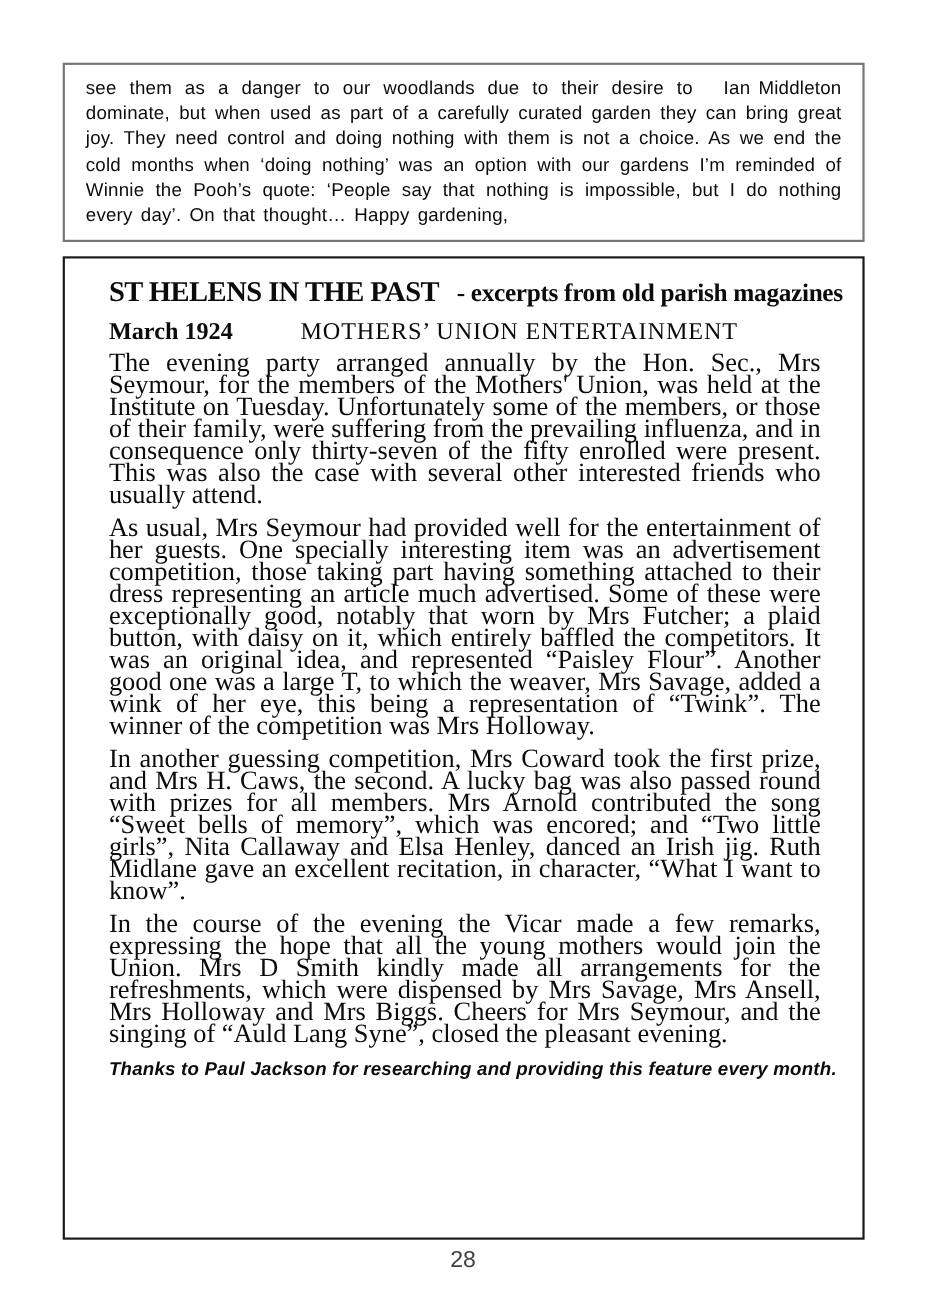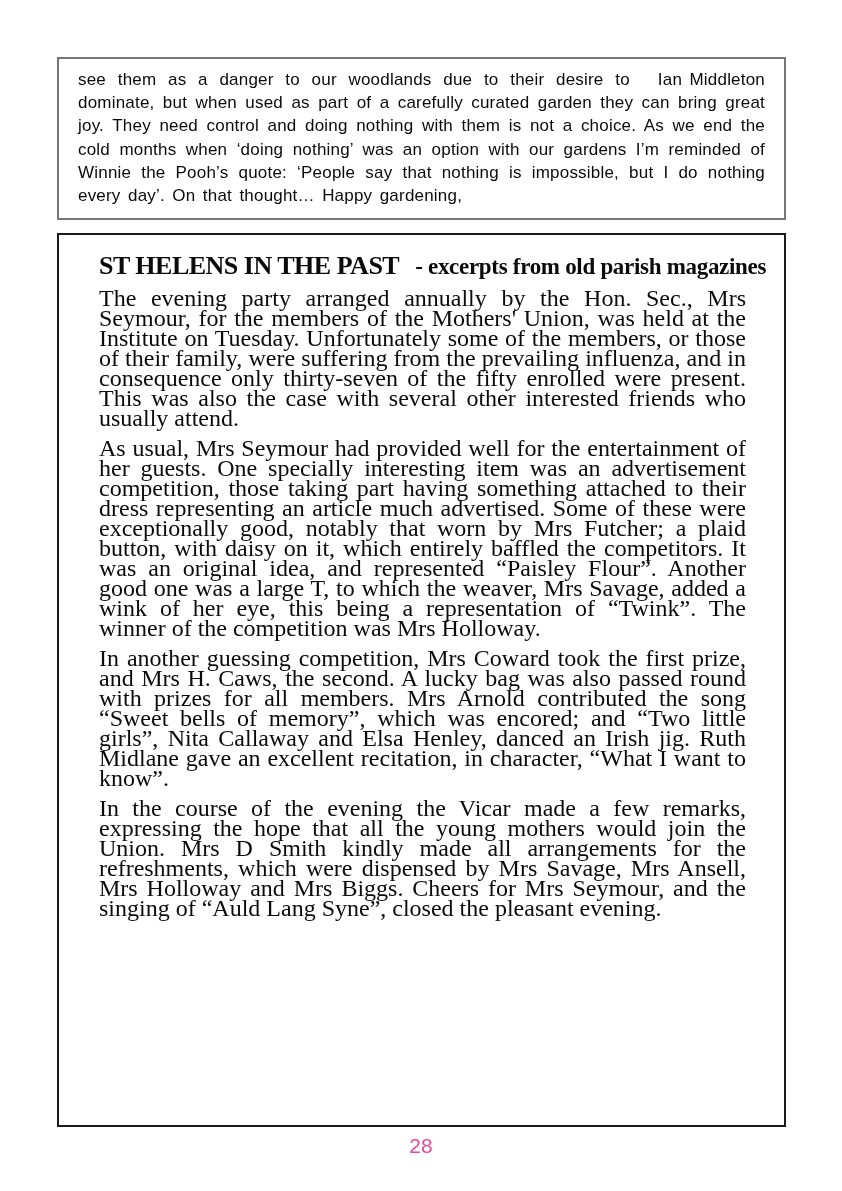--- a/index.html
+++ b/index.html
@@ -101,43 +101,48 @@
 
   
   .page-number {
     position: absolute;
     left: 0;
     top: 1134px;
     width: 842px;
     text-align: center;
     font-family: "Liberation Sans", sans-serif;
     font-size: 21px;
-    color: #ec4899;
+    color: #404040;
   }
 </style>
 </head>
 <body>
 
 <div class="page">
 
   <div class="intro-box">
     <p><span class="intro-signature">Ian Middleton</span><span>see them as a danger to our woodlands due to their desire to dominate, but when used as part of a carefully curated garden they can bring great joy. They need control and doing nothing with them is not a choice. As we end the cold months when ‘doing nothing’ was an option with our gardens I’m reminded of Winnie the Pooh’s quote: ‘People say that nothing is impossible, but I do nothing every day’. On that thought…  Happy gardening,</span></p>
   </div>
 
   <div class="article-box">
     <h1 class="article-title">
       <span class="title-main">ST HELENS IN THE PAST</span>
       <span class="title-sub">- excerpts from old parish magazines</span>
     </h1>
 
+    <div class="article-subhead">
+      <span class="subhead-date">March 1924</span>
+      <span class="subhead-headline">MOTHERS’ UNION ENTERTAINMENT</span>
+    </div>
 
     <div class="article-body">
         <p>The evening party arranged annually by the Hon. Sec., Mrs Seymour, for the members of the Mothers' Union, was held at the Institute on Tuesday. Unfortunately some of the members, or those of their family, were suffering from the prevailing influenza, and in consequence only thirty-seven of the fifty enrolled were present. This was also the case with several other interested friends who usually attend.</p>
         <p>As usual, Mrs Seymour had provided well for the entertainment of her guests. One specially interesting item was an advertisement competition, those taking part having something attached to their dress representing an article much advertised. Some of these were exceptionally good, notably that worn by Mrs Futcher; a plaid button, with daisy on it, which entirely baffled the competitors. It was an original idea, and represented “Paisley Flour”. Another good one was a large T, to which the weaver, Mrs Savage, added a wink of her eye, this being a representation of “Twink”. The winner of the competition was Mrs Holloway.</p>
         <p>In another guessing competition, Mrs Coward took the first prize, and Mrs H. Caws, the second. A lucky bag was also passed round with prizes for all members. Mrs Arnold contributed the song “Sweet bells of memory”, which was encored; and “Two little girls”, Nita Callaway and Elsa Henley, danced an Irish jig. Ruth Midlane gave an excellent recitation, in character, “What I want to know”.</p>
         <p>In the course of the evening the Vicar made a few remarks, expressing the hope that all the young mothers would join the Union. Mrs D Smith kindly made all arrangements for the refreshments, which were dispensed by Mrs Savage, Mrs Ansell, Mrs Holloway and Mrs Biggs. Cheers for Mrs Seymour, and the singing of “Auld Lang Syne”, closed the pleasant evening.</p>
       </div>
 
+    <p class="article-credit">Thanks to Paul Jackson for researching and providing this feature every month.</p>
   </div>
 
 </div>
 
 <div class="page-number">28</div>
 
 </body></html>

